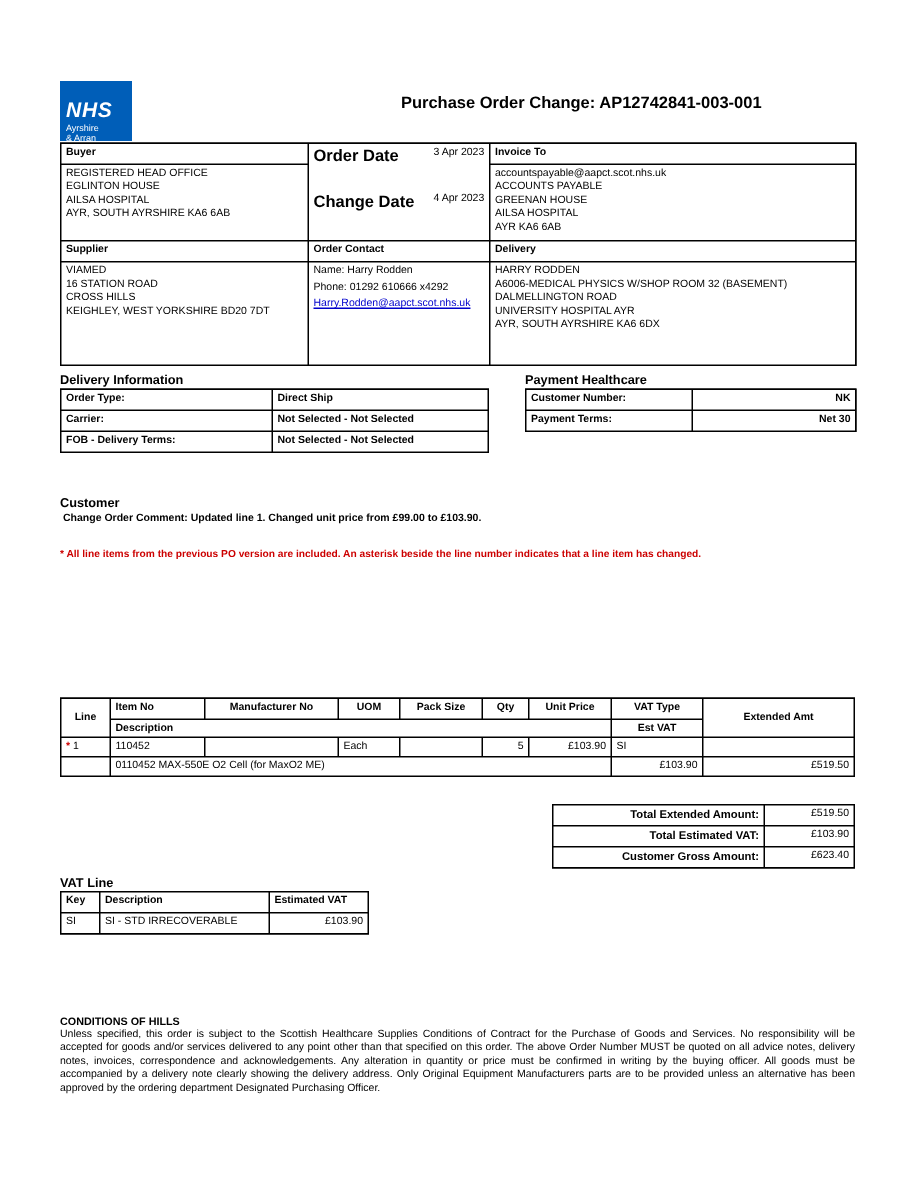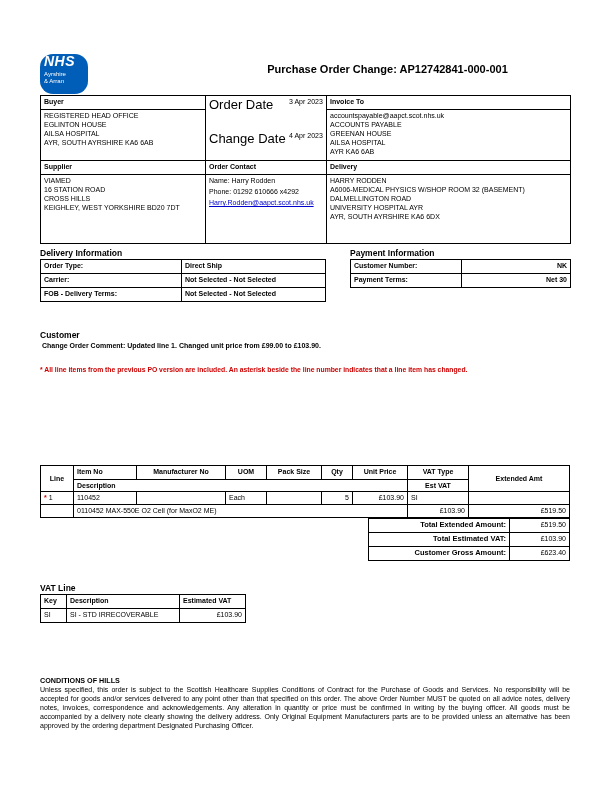--- a/index.html
+++ b/index.html
@@ -2,21 +2,21 @@
 <html style="--nhs-blue: #005EB8; --header-bg: #d4d4d4; --note-red: #CC0000; --link-blue: #0000CC;"><head>
 <meta charset="utf-8">
 <style>
   * { margin:0; padding:0; box-sizing:border-box; }
   html,body { background:#fff; }
   body { font-family:"Liberation Sans", sans-serif; color:#000; }
   .page { position:relative; width:612px; height:792px; background:#fff; overflow:hidden; }
 
   
   .logo { position:absolute; left:40px; top:54px; width:48px; height:40px;
-          background:var(--nhs-blue,#005EB8); color:#fff; padding:0 4px;border-radius:13px; }
+          background:var(--nhs-blue,#005EB8); color:#fff; padding:12px 4px; }
   .logo-nhs { font-style:italic; font-weight:bold; font-size:14px; letter-spacing:.5px; line-height:1; }
   .logo-region { font-size:6px; line-height:1.2; margin-top:3px; white-space:pre-line; }
 
   .title { position:absolute; left:205px; top:63px; width:365px; text-align:center;
            font-weight:bold; font-size:11px; }
 
   
   .bgrid { display:grid; background:#000; gap:1px; border:1px solid #000; }
   .bgrid .cell { background:#fff; font-size:7px; line-height:1.3; padding:1px 3px; overflow:hidden; }
   .hdr { background:var(--header-bg,#d4d4d4); font-weight:bold; font-size:7.5px; }
@@ -25,21 +25,21 @@
   .header-table { position:absolute; left:40px; top:95px;
                   grid-template-columns:164px 120px 243px;
                   grid-template-rows:13px 50px 13px 68px; }
   .c1{grid-column:1} .c2{grid-column:2} .c3{grid-column:3}
   .r1{grid-row:1} .r2{grid-row:2} .r3{grid-row:3} .r4{grid-row:4}
   .r12{grid-row:1/3; grid-column:2}
   .address { white-space:pre-line; }
   .dates { padding-top:3px; }
   .date-row { display:flex; justify-content:space-between; }
   .date-row + .date-row { margin-top:17px; }
-  .date-label { font-weight:normal; font-size:13px; }
+  .date-label { font-weight:bold; font-size:11px; }
   .date-value { font-weight:normal; font-size:7px; width:34px; }
   .contact div, .contact a { margin-bottom:2px; display:block; }
   .email-link { color:var(--link-blue,#0000CC); text-decoration:underline; cursor:pointer; }
 
   .section-heading { position:absolute; font-weight:bold; font-size:8.5px; }
 
   .dinfo-table { position:absolute; left:40px; top:259px;
                  grid-template-columns:140px 143px; grid-template-rows:13px 13px 13px; }
   .dinfo-table .cell { font-weight:bold; }
 
@@ -56,21 +56,21 @@
   
   .items-table { position:absolute; left:40px; top:465px;
                  grid-template-columns:32px 62px 88px 40px 54px 30px 54px 60px 100px;
                  grid-template-rows:13px 11px 12px 12px; }
   .items-table .th { font-weight:bold; text-align:center; }
   .th-left { text-align:left !important; }
   .span-rows12 { grid-row:1/3; display:flex; align-items:center; justify-content:center; }
   .desc-span { grid-column:2/8; }
   .t-right { text-align:right; }
 
-  .totals-table { position:absolute; left:368px; top:518px;
+  .totals-table { position:absolute; left:368px; top:536px;
                   grid-template-columns:140px 59px; grid-template-rows:13px 13px 13px; }
   .totals-table .tlabel { font-weight:bold; text-align:right; font-size:7.5px; }
   .totals-table .tvalue { text-align:right; }
 
   .vat-table { position:absolute; left:40px; top:594px;
                grid-template-columns:25px 112px 65px; grid-template-rows:13px 13px; }
 
   .conditions-title { position:absolute; left:40px; top:676px; font-weight:bold; font-size:7.2px; }
   .conditions-text { position:absolute; left:40px; top:686px; width:530px;
                      font-size:7px; line-height:1.28; text-align:justify; }
@@ -84,21 +84,21 @@
 <body>
 
 <div class="page">
 
   <div class="logo">
     <div class="logo-nhs">NHS</div>
     <div class="logo-region">Ayrshire
 &amp; Arran</div>
   </div>
 
-  <div class="title">Purchase Order  Change:  AP12742841-000-001</div>
+  <div class="title">Purchase Order  Change:  AP12742841-003-001</div>
 
   <div class="bgrid header-table">
     <div class="cell hdr c1 r1">Buyer</div>
     <div class="cell address c1 r2">REGISTERED HEAD OFFICE
 EGLINTON HOUSE
 AILSA HOSPITAL
 AYR, SOUTH AYRSHIRE KA6 6AB</div>
     <div class="cell hdr c1 r3">Supplier</div>
     <div class="cell address c1 r4">VIAMED
 16 STATION ROAD
@@ -139,21 +139,21 @@
   <div class="section-heading" style="left:40px; top:248px;">Delivery Information</div>
   <div class="bgrid dinfo-table">
     <div class="cell">Order Type:</div>
     <div class="cell">Direct Ship</div>
     <div class="cell">Carrier:</div>
     <div class="cell">Not Selected  - Not Selected</div>
     <div class="cell">FOB - Delivery Terms:</div>
     <div class="cell">Not Selected  - Not Selected</div>
   </div>
 
-  <div class="section-heading" style="left:350px; top:248px;">Payment Information</div>
+  <div class="section-heading" style="left:350px; top:248px;">Payment Healthcare</div>
   <div class="bgrid pinfo-table">
     <div class="cell">Customer Number:</div>
     <div class="cell val-right">NK</div>
     <div class="cell">Payment Terms:</div>
     <div class="cell val-right">Net 30</div>
   </div>
 
   <div class="section-heading" style="left:40px; top:330px;">Customer</div>
   <div class="comments-text">Change Order Comment: Updated line 1. Changed unit price from £99.00 to £103.90.</div>
   <div class="note-red">* All line items from the previous PO version are included. An asterisk beside the line number indicates that a line item has changed.</div>

